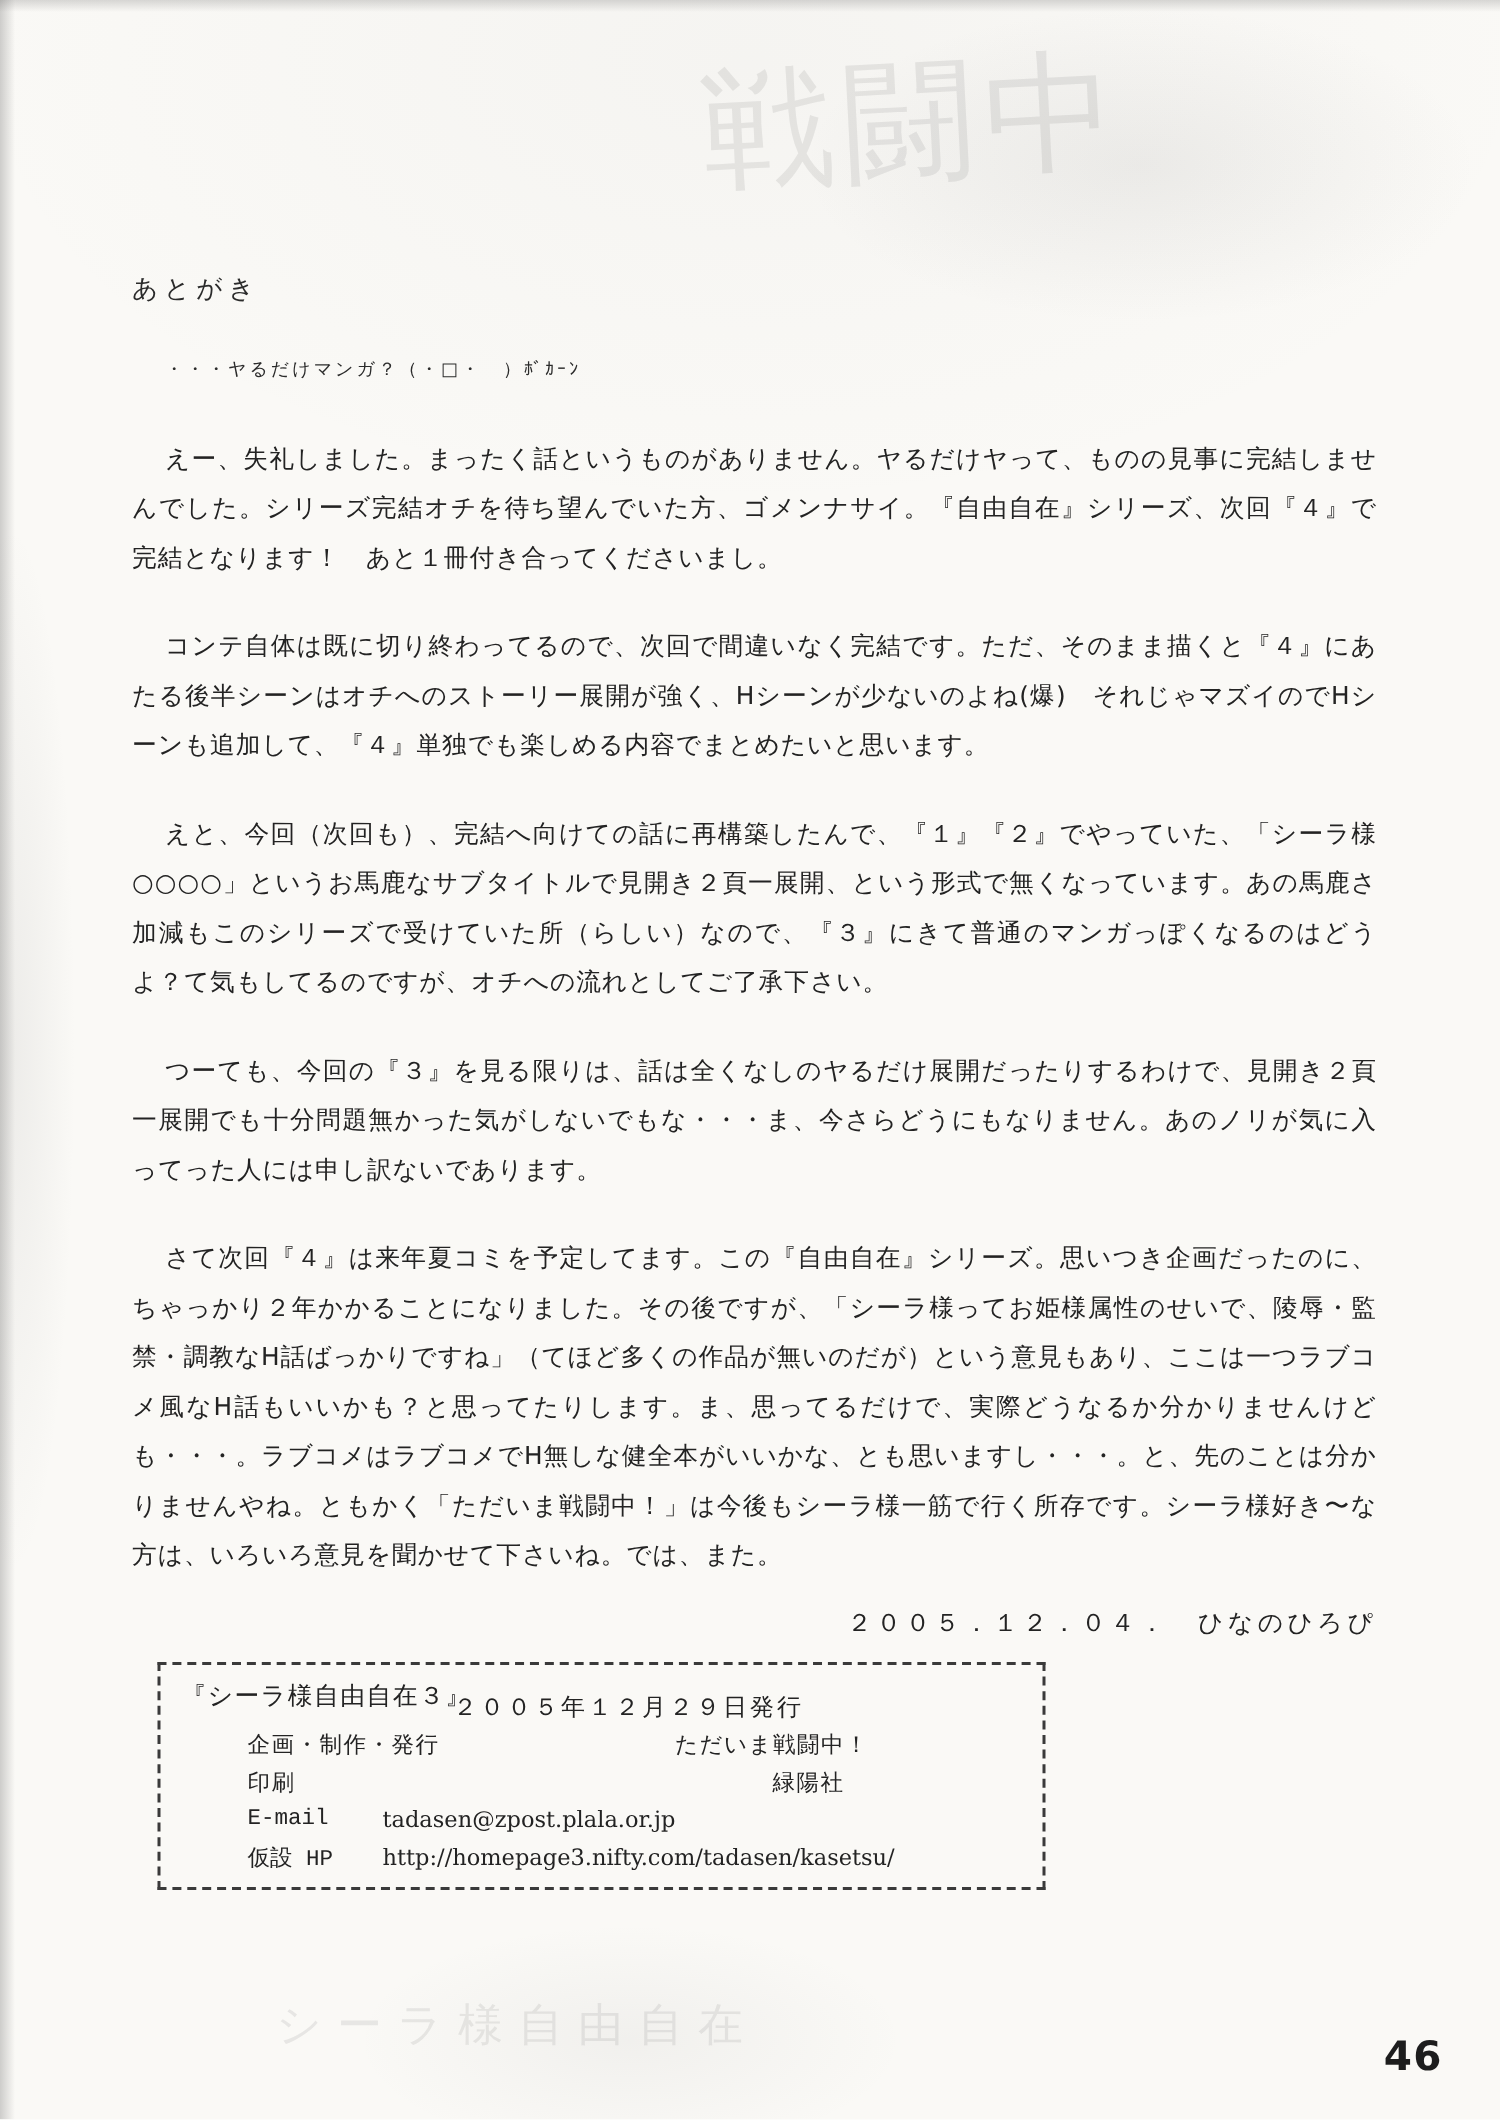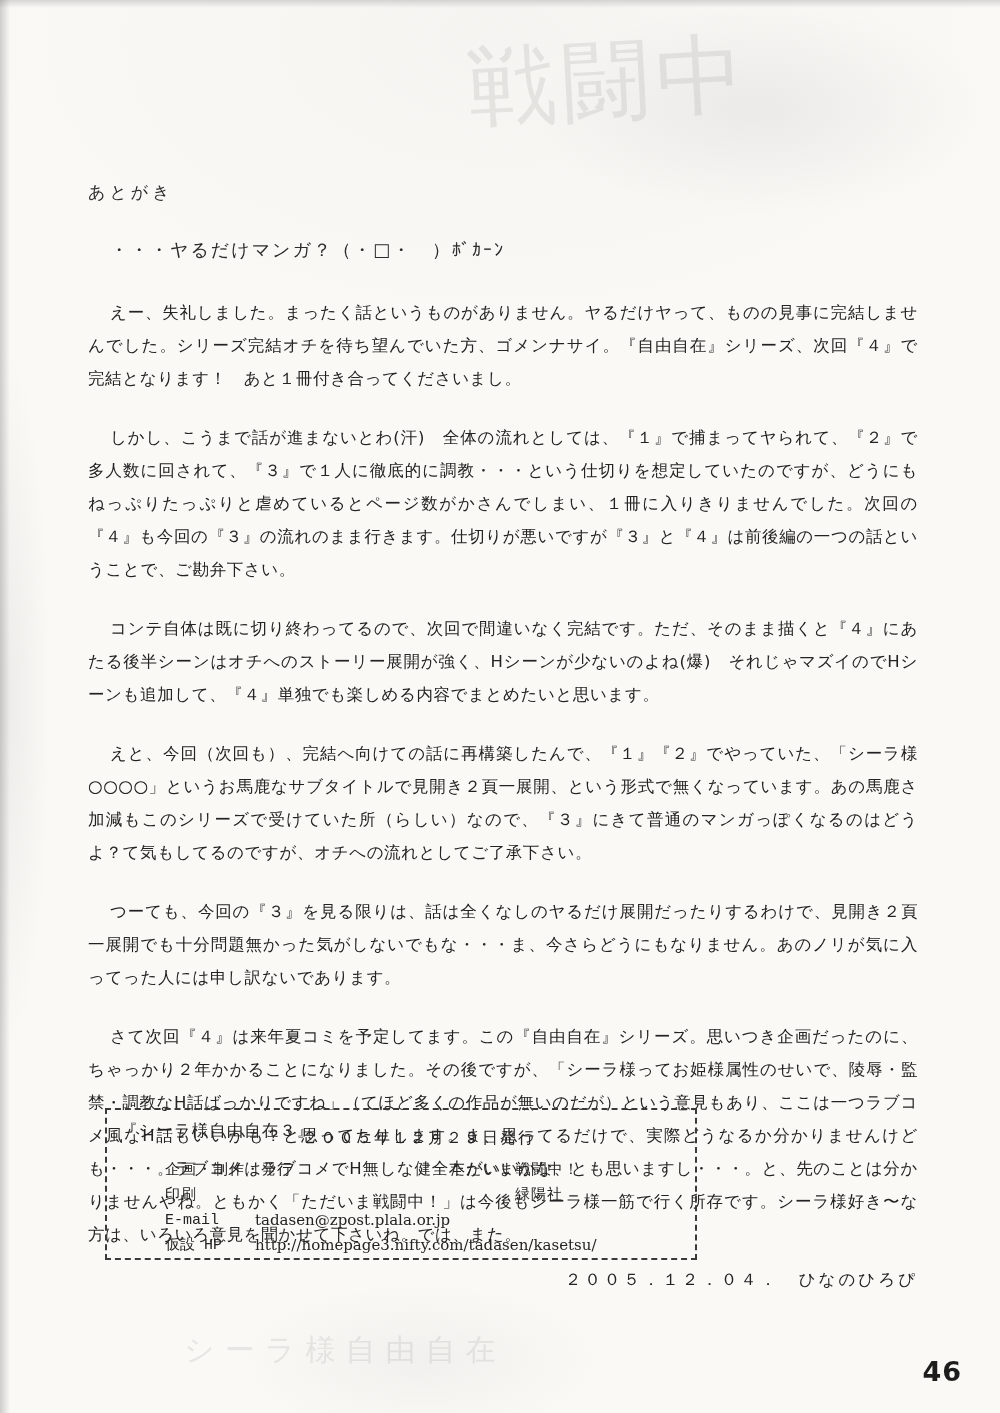--- a/index.html
+++ b/index.html
@@ -85,21 +85,21 @@
   .afterword-heading {
     font-family: "DejaVu Sans", sans-serif;
     font-size: 17px;
     letter-spacing: 4px;
     color: #2b2b2b;
     margin-bottom: 34px;
   }
 
   .lead-line {
     font-family: "DejaVu Sans", sans-serif;
-    font-size: 18px;
+    font-size: 12px;
     letter-spacing: 2px;
     color: #2b2b2b;
     margin-left: 22px;
     margin-bottom: 34px;
   }
 
   p.body-par {
     font-family: "DejaVu Sans", sans-serif;
     font-size: 16.5px;
     line-height: 33px;
@@ -142,21 +142,21 @@
   .colophon-grid {
     position: relative;
     margin: 12px 0 0 0;
     padding: 0 14px 0 58px;
     font-family: "DejaVu Serif", serif;
     font-size: 15px;
     color: #232323;
   }
   .crow {
     display: flex;
-    align-items: flex-end;
+    align-items: flex-start;
     height: 25px;
     white-space: nowrap;
   }
   .crow .lbl {
     width: 200px;
     font-family: "DejaVu Sans", sans-serif;
     letter-spacing: 1px;
   }
   .crow .lbl.serif {
     font-family: Liberation Mono, monospace;
@@ -204,21 +204,20 @@
   <div class="ghost-art">戦闘中</div>
   <div class="ghost-art2">シーラ様自由自在</div>
 
   <div class="content">
 
     <div class="afterword-heading">あとがき</div>
 
     <div class="lead-line">・・・ヤるだけマンガ？（・□・　）ﾎﾞｶｰﾝ</div>
 
     <p class="body-par">えー、失礼しました。まったく話というものがありません。ヤるだけヤって、ものの見事に完結しませんでした。シリーズ完結オチを待ち望んでいた方、ゴメンナサイ。『自由自在』シリーズ、次回『４』で完結となります！　あと１冊付き合ってくださいまし。</p>
-    <p class="body-par">しかし、こうまで話が進まないとわ(汗)　全体の流れとしては、『１』で捕まってヤられて、『２』で多人数に回されて、『３』で１人に徹底的に調教・・・という仕切りを想定していたのですが、どうにもねっぷりたっぷりと虐めているとページ数がかさんでしまい、１冊に入りきりませんでした。次回の『４』も今回の『３』の流れのまま行きます。仕切りが悪いですが『３』と『４』は前後編の一つの話ということで、ご勘弁下さい。</p>
     <p class="body-par">コンテ自体は既に切り終わってるので、次回で間違いなく完結です。ただ、そのまま描くと『４』にあたる後半シーンはオチへのストーリー展開が強く、Hシーンが少ないのよね(爆)　それじゃマズイのでHシーンも追加して、『４』単独でも楽しめる内容でまとめたいと思います。</p>
     <p class="body-par">えと、今回（次回も）、完結へ向けての話に再構築したんで、『１』『２』でやっていた、「シーラ様○○○○」というお馬鹿なサブタイトルで見開き２頁一展開、という形式で無くなっています。あの馬鹿さ加減もこのシリーズで受けていた所（らしい）なので、『３』にきて普通のマンガっぽくなるのはどうよ？て気もしてるのですが、オチへの流れとしてご了承下さい。</p>
     <p class="body-par">つーても、今回の『３』を見る限りは、話は全くなしのヤるだけ展開だったりするわけで、見開き２頁一展開でも十分問題無かった気がしないでもな・・・ま、今さらどうにもなりません。あのノリが気に入ってった人には申し訳ないであります。</p>
     <p class="body-par">さて次回『４』は来年夏コミを予定してます。この『自由自在』シリーズ。思いつき企画だったのに、ちゃっかり２年かかることになりました。その後ですが、「シーラ様ってお姫様属性のせいで、陵辱・監禁・調教なH話ばっかりですね」（てほど多くの作品が無いのだが）という意見もあり、ここは一つラブコメ風なH話もいいかも？と思ってたりします。ま、思ってるだけで、実際どうなるか分かりませんけども・・・。ラブコメはラブコメでH無しな健全本がいいかな、とも思いますし・・・。と、先のことは分かりませんやね。ともかく「ただいま戦闘中！」は今後もシーラ様一筋で行く所存です。シーラ様好き〜な方は、いろいろ意見を聞かせて下さいね。では、また。</p>
 
     <div class="signature">２００５．１２．０４．　ひなのひろぴ</div>
   </div>
 
   <div class="colophon">
     <div class="colophon-title">『シーラ様自由自在３』</div>

